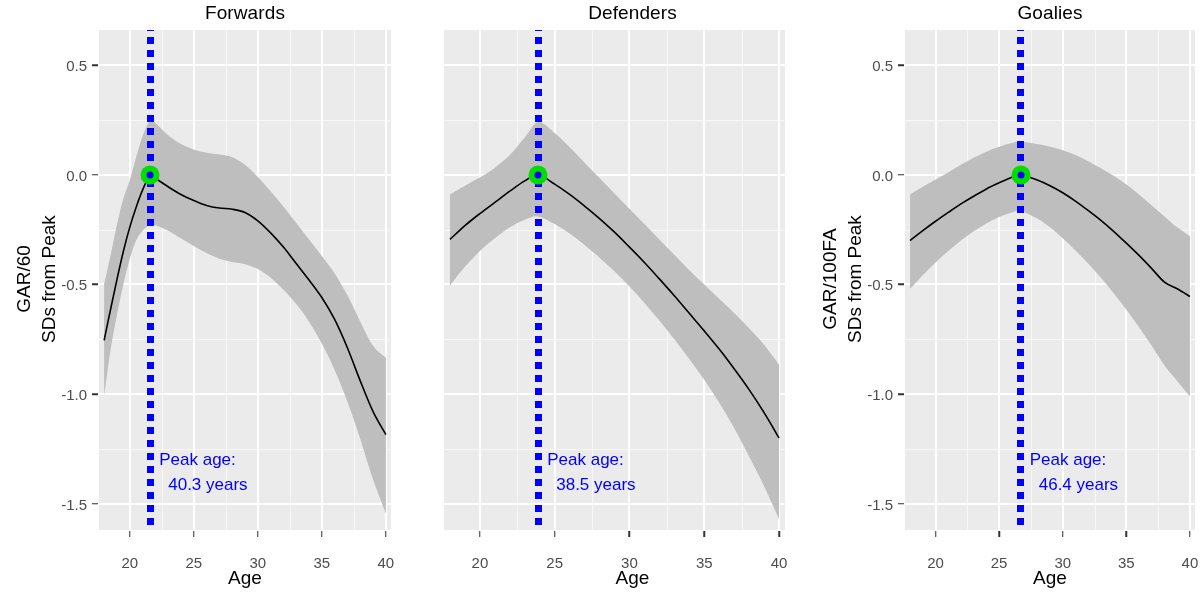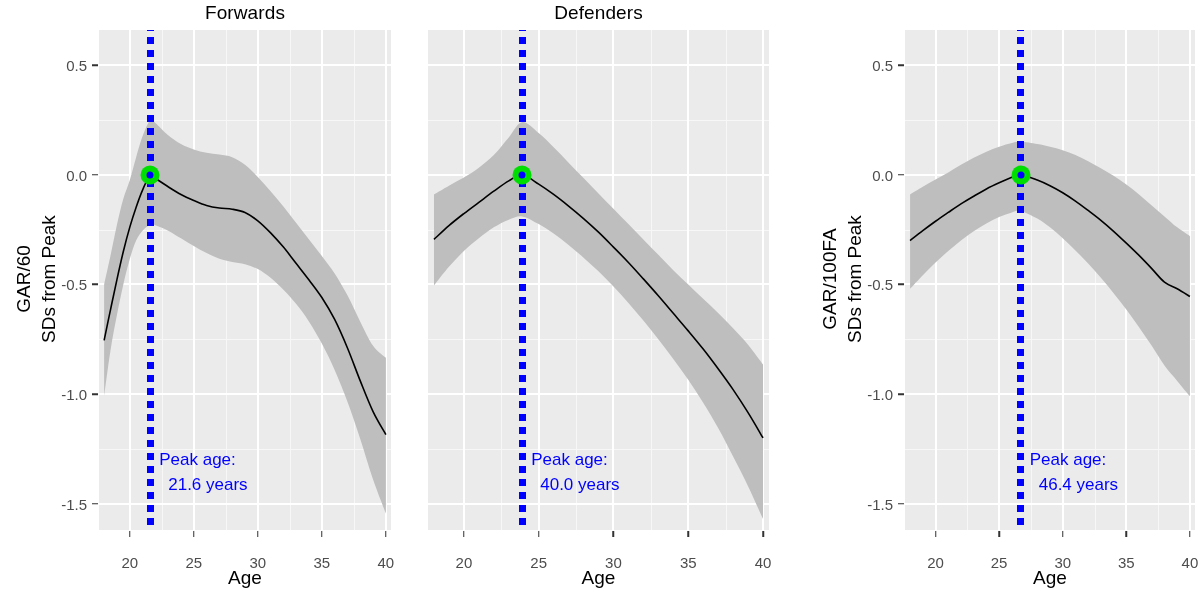--- a/index.html
+++ b/index.html
@@ -121,21 +121,21 @@
           <div class="peak-dash" style="top: 410px; background: rgb(0, 0, 255);"></div>
           <div class="peak-dash" style="top: 423px; background: rgb(0, 0, 255);"></div>
           <div class="peak-dash" style="top: 436px; background: rgb(0, 0, 255);"></div>
           <div class="peak-dash" style="top: 449px; background: rgb(0, 0, 255);"></div>
           <div class="peak-dash" style="top: 462px; background: rgb(0, 0, 255);"></div>
           <div class="peak-dash" style="top: 475px; background: rgb(0, 0, 255);"></div>
           <div class="peak-dash" style="top: 488px; background: rgb(0, 0, 255);"></div>
         </div>
         <div class="peak-dot-halo" style="left: 51.2281px; top: 144.737px; width: 19px; height: 19px; background: rgb(0, 221, 0);"></div>
         <div class="peak-dot-core" style="left: 51.2281px; top: 144.737px; width: 7px; height: 7px; background: rgb(0, 0, 255);"></div>
-        <div class="annot" style="left: 60.2281px; top: 416.667px; color: rgb(0, 0, 255);"><div class="l1">Peak age:</div><div class="l2">21.6 years</div></div>
+        <div class="annot" style="left: 60.2281px; top: 416.667px; color: rgb(0, 0, 255);"><div class="l1">Peak age:</div><div class="l2">40.3 years</div></div>
       </div>
       <div class="ytick-mark" style="left: -7px; top: 65.0877px;"></div>
       <div class="ytick-label" style="width: 60px; left: -72px; top: 65.0877px;">0.5</div>
       <div class="ytick-mark" style="left: -7px; top: 174.737px;"></div>
       <div class="ytick-label" style="width: 60px; left: -72px; top: 174.737px;">0.0</div>
       <div class="ytick-mark" style="left: -7px; top: 284.386px;"></div>
       <div class="ytick-label" style="width: 60px; left: -72px; top: 284.386px;">-0.5</div>
       <div class="ytick-mark" style="left: -7px; top: 394.035px;"></div>
       <div class="ytick-label" style="width: 60px; left: -72px; top: 394.035px;">-1.0</div>
       <div class="ytick-mark" style="left: -7px; top: 503.684px;"></div>
@@ -147,21 +147,21 @@
       <div class="xtick-mark" style="left: 94.7719px; top: 531px;"></div>
       <div class="xtick-label" style="left: 94.7719px; top: 540px;">25</div>
       <div class="xtick-mark" style="left: 158.807px; top: 531px;"></div>
       <div class="xtick-label" style="left: 158.807px; top: 540px;">30</div>
       <div class="xtick-mark" style="left: 222.842px; top: 531px;"></div>
       <div class="xtick-label" style="left: 222.842px; top: 540px;">35</div>
       <div class="xtick-mark" style="left: 286.877px; top: 531px;"></div>
       <div class="xtick-label" style="left: 286.877px; top: 540px;">40</div>
       <div class="axis-title-x" style="top: 567px;">Age</div>
     </div>
-    <div class="facet" style="left: 428px; width: 341px;">
+    <div class="facet" style="left: 444px; width: 341px; padding-left: 36px;">
       <div class="facet-title">Defenders</div>
       <div class="panel" style="left: 0px; top: 30px; width: 341px; height: 500px; background: rgb(235, 235, 235);">
         <div class="gridline minor-h" style="top: 89.9123px;"></div>
         <div class="gridline minor-h" style="top: 199.561px;"></div>
         <div class="gridline minor-h" style="top: 309.211px;"></div>
         <div class="gridline minor-h" style="top: 418.86px;"></div>
         <div class="gridline minor-v" style="left: 73.2851px;"></div>
         <div class="gridline minor-v" style="left: 148.066px;"></div>
         <div class="gridline minor-v" style="left: 222.846px;"></div>
         <div class="gridline minor-v" style="left: 297.627px;"></div>
@@ -215,35 +215,36 @@
           <div class="peak-dash" style="top: 410px; background: rgb(0, 0, 255);"></div>
           <div class="peak-dash" style="top: 423px; background: rgb(0, 0, 255);"></div>
           <div class="peak-dash" style="top: 436px; background: rgb(0, 0, 255);"></div>
           <div class="peak-dash" style="top: 449px; background: rgb(0, 0, 255);"></div>
           <div class="peak-dash" style="top: 462px; background: rgb(0, 0, 255);"></div>
           <div class="peak-dash" style="top: 475px; background: rgb(0, 0, 255);"></div>
           <div class="peak-dash" style="top: 488px; background: rgb(0, 0, 255);"></div>
         </div>
         <div class="peak-dot-halo" style="left: 94.2237px; top: 144.737px; width: 19px; height: 19px; background: rgb(0, 221, 0);"></div>
         <div class="peak-dot-core" style="left: 94.2237px; top: 144.737px; width: 7px; height: 7px; background: rgb(0, 0, 255);"></div>
-        <div class="annot" style="left: 103.224px; top: 416.667px; color: rgb(0, 0, 255);"><div class="l1">Peak age:</div><div class="l2">40.0 years</div></div>
+        <div class="annot" style="left: 103.224px; top: 416.667px; color: rgb(0, 0, 255);"><div class="l1">Peak age:</div><div class="l2">38.5 years</div></div>
       </div>
       <div class="xtick-mark" style="left: 35.8947px; top: 531px;"></div>
       <div class="xtick-label" style="left: 35.8947px; top: 540px;">20</div>
       <div class="xtick-mark" style="left: 110.675px; top: 531px;"></div>
       <div class="xtick-label" style="left: 110.675px; top: 540px;">25</div>
       <div class="xtick-mark" style="left: 185.456px; top: 531px;"></div>
       <div class="xtick-label" style="left: 185.456px; top: 540px;">30</div>
       <div class="xtick-mark" style="left: 260.237px; top: 531px;"></div>
       <div class="xtick-label" style="left: 260.237px; top: 540px;">35</div>
       <div class="xtick-mark" style="left: 335.018px; top: 531px;"></div>
       <div class="xtick-label" style="left: 335.018px; top: 540px;">40</div>
       <div class="axis-title-x" style="top: 567px;">Age</div>
     </div>
     <div class="facet" style="left: 905px; width: 290px;">
+      <div class="facet-title">Goalies</div>
       <div class="panel" style="left: 0px; top: 30px; width: 290px; height: 500px; background: rgb(235, 235, 235);">
         <div class="gridline minor-h" style="top: 89.9123px;"></div>
         <div class="gridline minor-h" style="top: 199.561px;"></div>
         <div class="gridline minor-h" style="top: 309.211px;"></div>
         <div class="gridline minor-h" style="top: 418.86px;"></div>
         <div class="gridline minor-v" style="left: 62.3246px;"></div>
         <div class="gridline minor-v" style="left: 125.921px;"></div>
         <div class="gridline minor-v" style="left: 189.518px;"></div>
         <div class="gridline minor-v" style="left: 253.114px;"></div>
         <div class="gridline major-h" style="top: 34.0877px; background: rgb(255, 255, 255);"></div>

